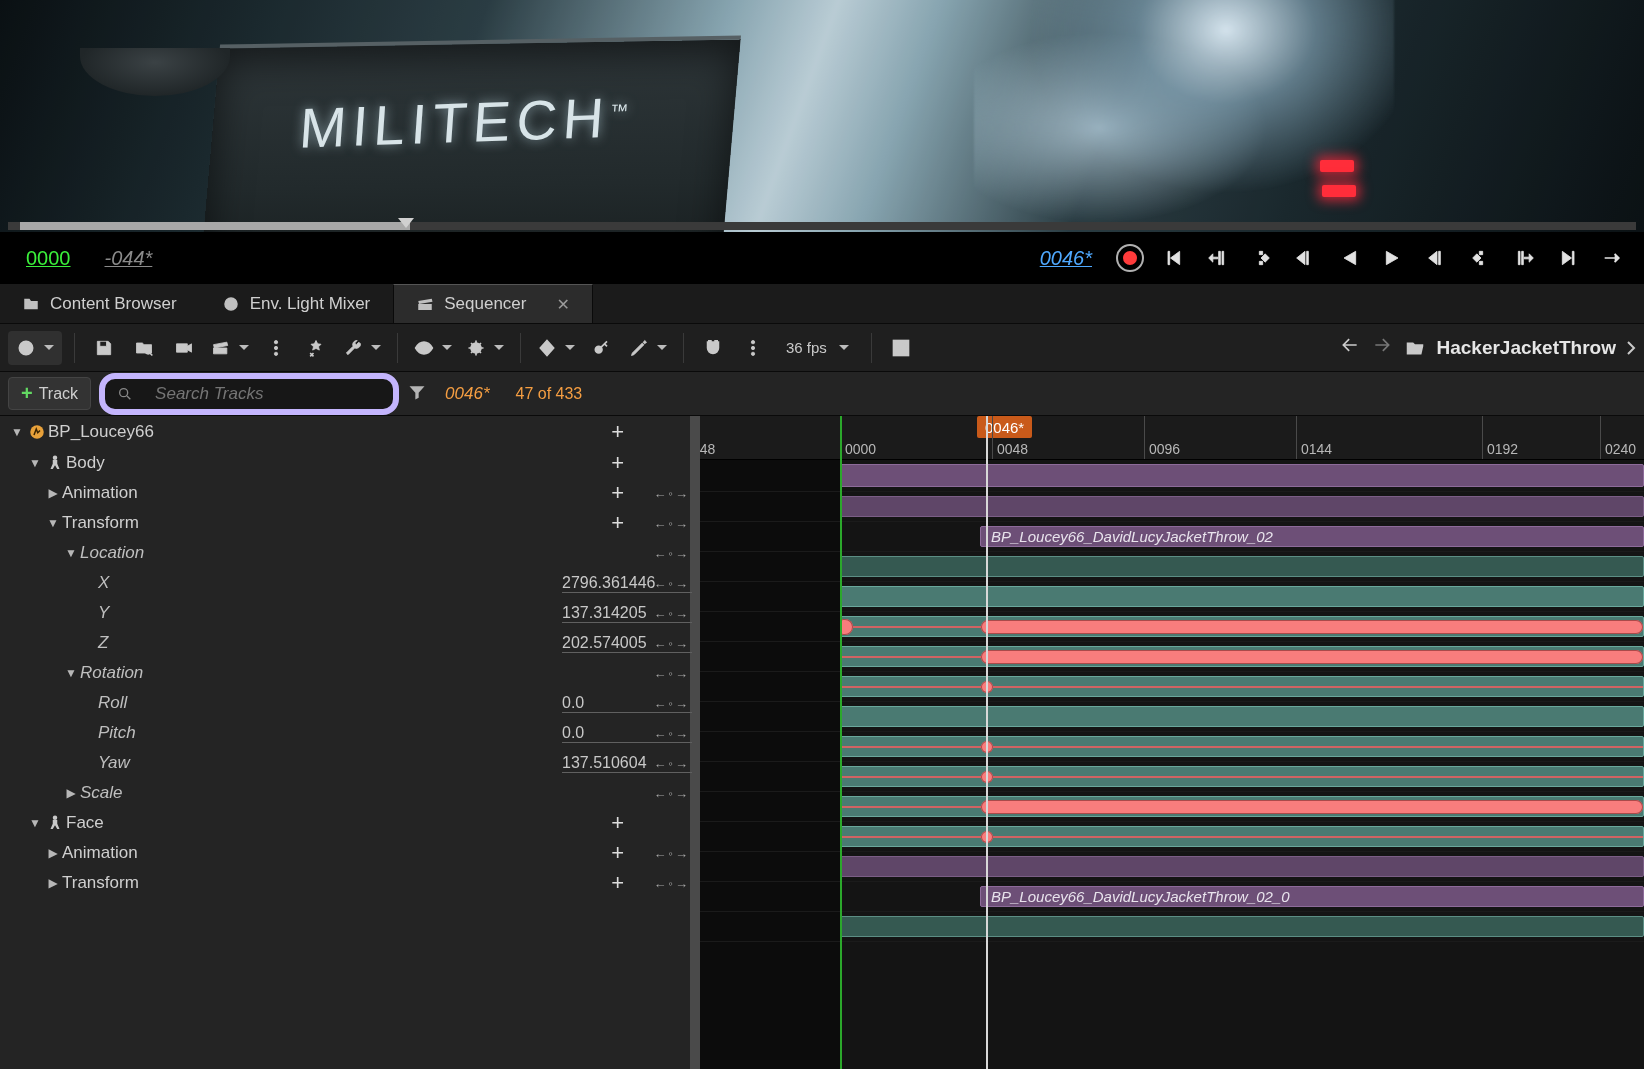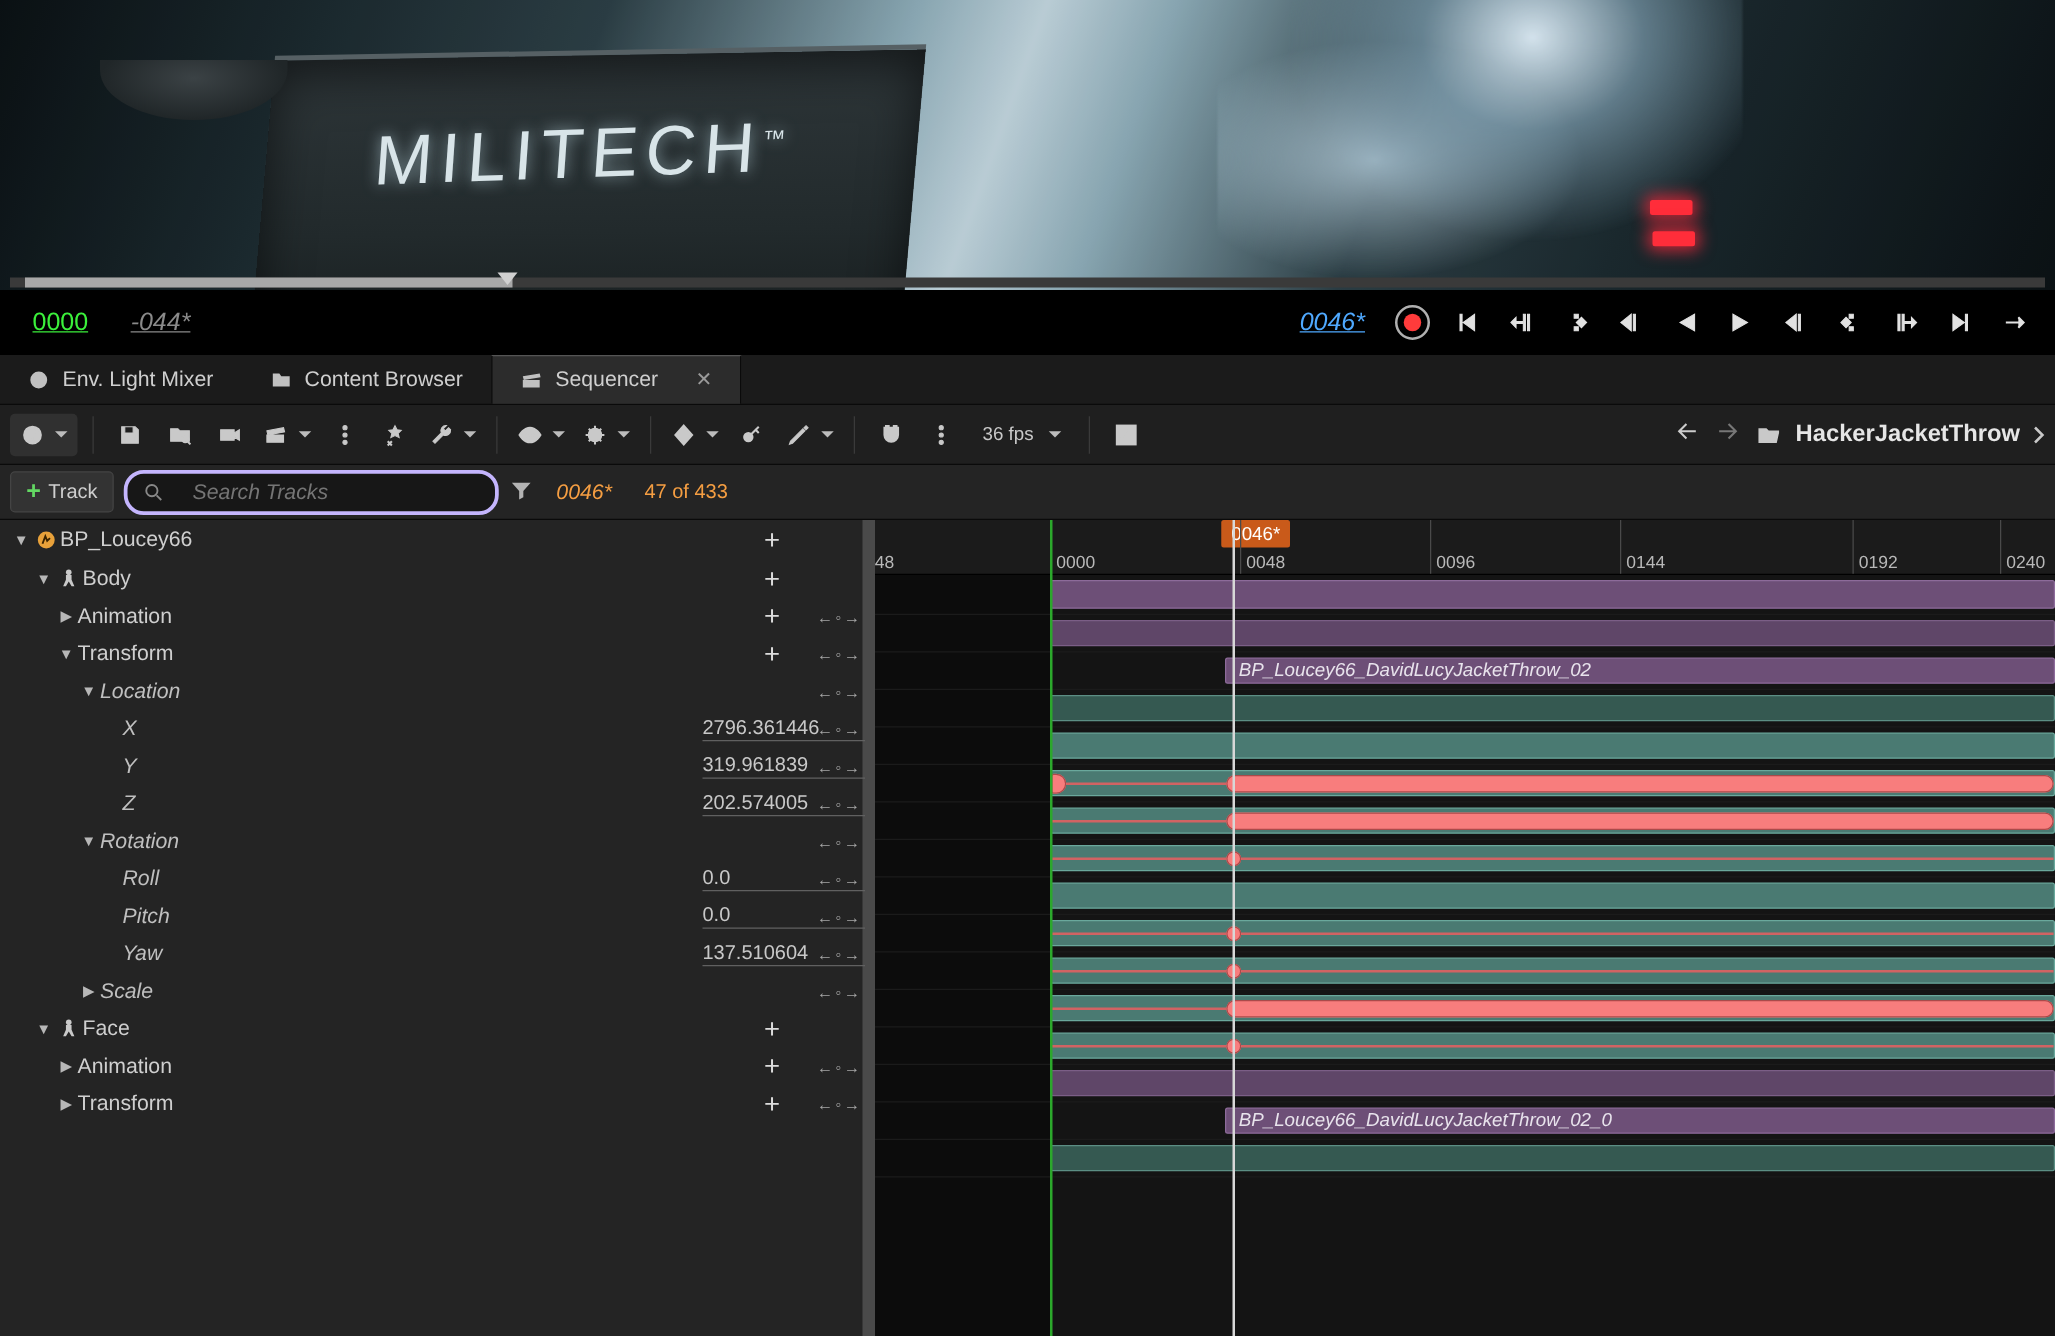--- a/index.html
+++ b/index.html
@@ -273,21 +273,21 @@
     padding: 4px 12px;
     font-size: 16px;
     cursor: pointer;
   }
   .add-track .plus { color: #63d863; font-size: 20px; font-weight: 700; }
   .search-wrap {
     flex: 1;
     max-width: 300px;
     display: flex; align-items: center; gap: 20px;
     background: #171717;
-    border: 3px solid #c4b5fd;
+    border: 6px solid #c4b5fd;
     border-radius: 16px;
     padding: 4px 12px;
   }
   .search-wrap svg { width: 18px; height: 18px; fill: #888; }
   .search-wrap input {
     flex: 1;
     background: transparent;
     border: none;
     color: #ccc;
     font-size: 17px;
@@ -560,34 +560,34 @@
             <path d="M2 12h16M14 7l5 5-5 5"></path>
           </svg>
       </div>
     </div>
   </div>
 </div>
 
 <div class="tab-row">
   <div class="tab">
     <span class="tab-icon">
+      <svg viewBox="0 0 24 24">
+          <path d="M3 5h7l2 3h9v11H3z"></path>
+        </svg>
+    </span>
+    <span>Content Browser</span>
+  </div>
+  <div class="tab">
+    <span class="tab-icon">
       <svg viewBox="0 0 24 24" fill="none" stroke="#c0c0c0" stroke-width="2">
           <circle cx="12" cy="12" r="8"></circle>
           <circle cx="12" cy="12" r="3" fill="#c0c0c0"></circle>
         </svg>
     </span>
     <span>Env. Light Mixer</span>
-  </div>
-  <div class="tab">
-    <span class="tab-icon">
-      <svg viewBox="0 0 24 24">
-          <path d="M3 5h7l2 3h9v11H3z"></path>
-        </svg>
-    </span>
-    <span>Content Browser</span>
   </div>
   <div class="tab active">
     <span class="tab-icon">
       <svg viewBox="0 0 24 24">
           <path d="M3 8l18-3 1 4-18 3zM3 12h18v8H3z" fill="#c0c0c0"></path>
         </svg>
     </span>
     <span>Sequencer</span>
     <span class="tab-close">✕</span>
   </div>
@@ -806,21 +806,21 @@
       <span class="value">2796.361446</span>
       <span class="key-nav">
         <span>←</span>
           <span>◦</span>
           <span>→</span>
       </span>
     </div>
     <div class="orow depth5">
       <span class="toggle"></span>
       <span class="label italic">Y</span>
-      <span class="value">319.961839</span>
+      <span class="value">137.314205</span>
       <span class="key-nav">
         <span>←</span>
           <span>◦</span>
           <span>→</span>
       </span>
     </div>
     <div class="orow depth5">
       <span class="toggle"></span>
       <span class="label italic">Z</span>
       <span class="value">202.574005</span>

